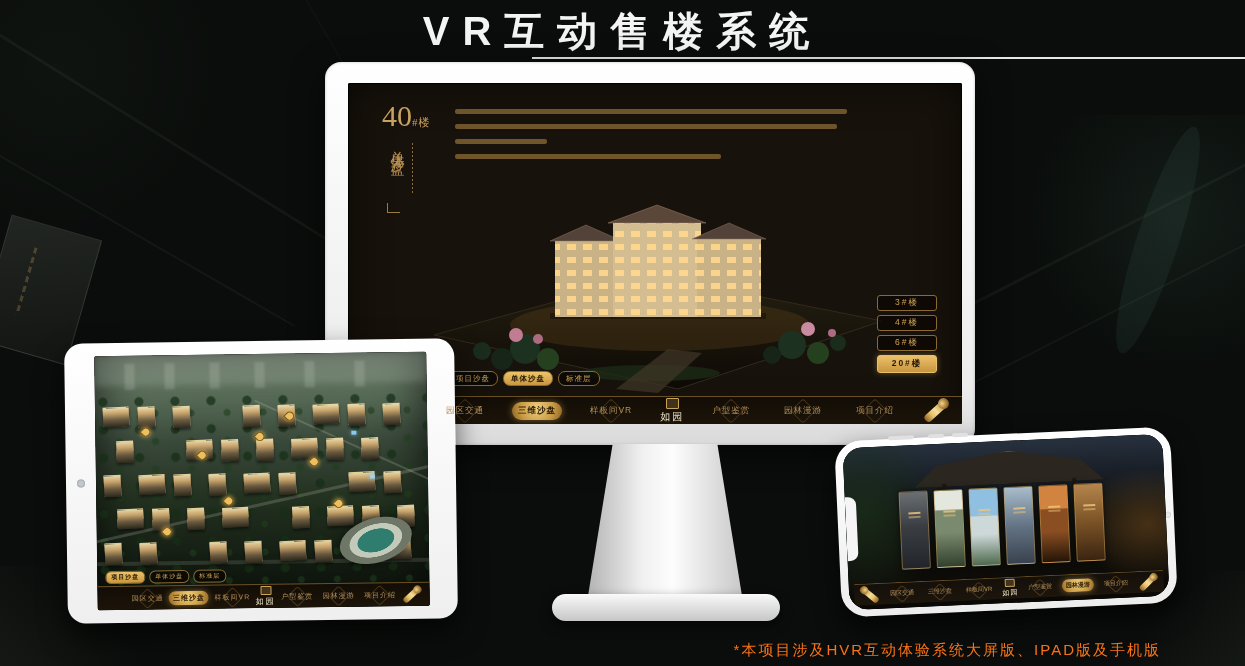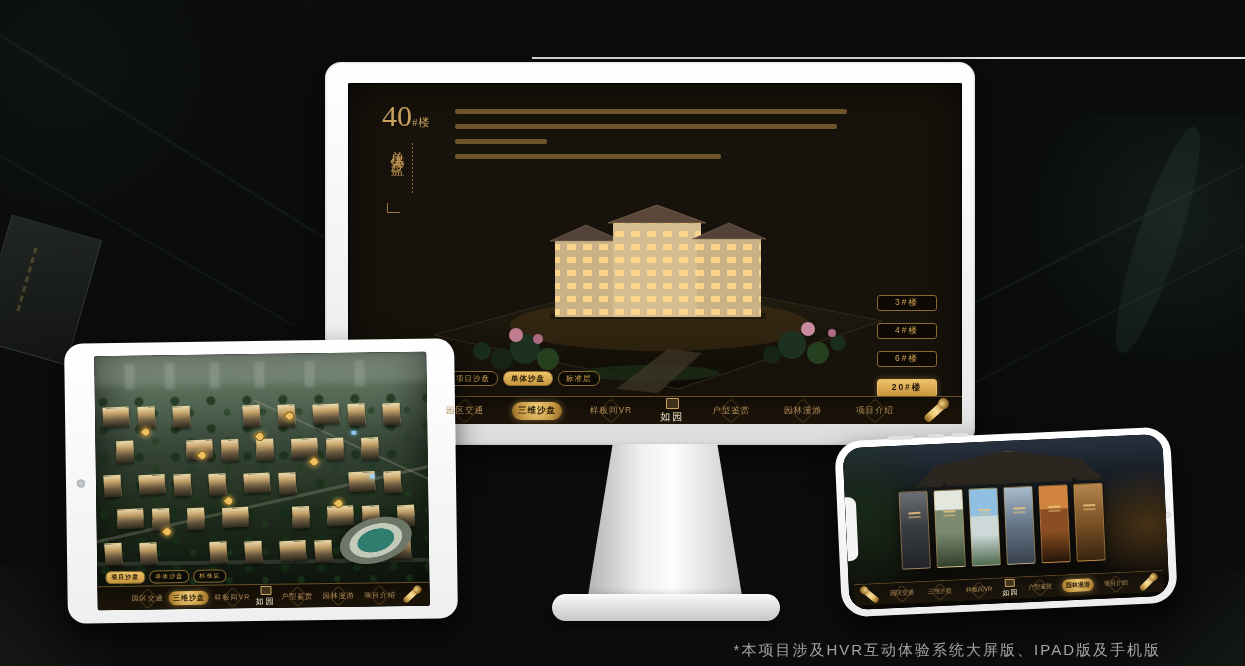--- a/index.html
+++ b/index.html
@@ -23,21 +23,21 @@
     background:linear-gradient(45deg,rgba(150,150,135,.08),transparent 60%);}
   .bg-topleft{position:absolute;left:0;top:0;width:300px;height:220px;
     background:radial-gradient(circle at 20% 30%,rgba(80,100,80,.08),transparent 60%);}
 
   
   .page-title{position:absolute;top:4px;left:0;right:0;text-align:center;font-size:40px;
     font-weight:bold;letter-spacing:13px;color:#f4f4f4;}
   .title-line{position:absolute;top:57px;left:532px;right:0;height:2px;background:#e6e6e6;}
 
   
-  .footnote{position:absolute;right:84px;top:641px;font-size:15px;letter-spacing:2px;color:#a3a3a3;}
+  .footnote{position:absolute;right:84px;top:641px;font-size:15px;letter-spacing:2px;color:#f97316;}
 
   
   .monitor{position:absolute;left:325px;top:62px;width:650px;height:383px;border-radius:16px;
     background:linear-gradient(180deg,#ffffff,#ececec 85%,#d9d9d9);
     box-shadow:0 10px 32px rgba(0,0,0,.55), inset 0 0 3px rgba(0,0,0,.25);}
   .monitor-screen{position:absolute;left:23px;top:21px;width:614px;height:341px;background:#17120b;
     overflow:hidden;border-radius:2px;box-shadow:inset 0 0 0 1px #000, inset 0 0 40px rgba(0,0,0,.6);}
   .monitor-neck{position:absolute;left:588px;top:444px;width:154px;height:152px;
     background:linear-gradient(90deg,#b4b4b4,#f0f0f0 35%,#fdfdfd 55%,#c9c9c9);
     clip-path:polygon(16% 0,84% 0,100% 100%,0 100%);}
@@ -52,21 +52,21 @@
     font-family:"Liberation Serif",serif;font-size:14px;letter-spacing:4px;color:#bb9150;}
   .m-sub-line{position:absolute;left:64px;top:60px;width:1px;height:50px;
     background:repeating-linear-gradient(180deg,rgba(190,150,80,.7) 0 2px,transparent 2px 4px);}
   .m-bracket{position:absolute;left:39px;top:120px;width:12px;height:9px;
     border-left:1px solid #9c7a3c;border-bottom:1px solid #9c7a3c;}
   .m-para{position:absolute;left:107px;top:26px;}
   .m-line{height:5px;border-radius:2px;background:rgba(186,139,70,.55);margin-bottom:10px;filter:blur(.3px);}
 
   .m-building{position:absolute;left:72px;top:80px;width:470px;height:230px;}
 
-  .m-floor-buttons{position:absolute;right:25px;top:212px;width:60px;display:flex;flex-direction:column;gap:12px;}
+  .m-floor-buttons{position:absolute;right:25px;top:212px;width:60px;display:flex;flex-direction:column;gap:4px;}
   .floor-btn{height:14px;font-size:8.5px;letter-spacing:2px;color:#cfa353;background:rgba(12,8,3,.8);
     border:1px solid #8a6a30;border-radius:3px;display:flex;align-items:center;justify-content:center;}
   .floor-btn.active{background:linear-gradient(180deg,#ecc06a,#c8963f);color:#241806;font-weight:bold;
     height:16px;border-color:#e8c06a;box-shadow:0 0 6px rgba(230,180,90,.4);}
 
   .m-tabs{position:absolute;left:100px;top:288px;display:flex;gap:5px;}
   .view-tab{height:13px;padding:0 7px;font-size:7.5px;letter-spacing:1px;color:#cfa353;
     border:1px solid #8a6a30;border-radius:7px;background:rgba(10,7,3,.7);display:flex;align-items:center;}
   .view-tab.active{background:linear-gradient(180deg,#eec469,#c8963f);color:#241806;font-weight:bold;}
 
@@ -178,20 +178,21 @@
   <div class="bg-road" style="left:-40px;top:140px;width:420px;height:3px;transform:rotate(32deg);"></div>
   <div class="bg-road" style="left:-60px;top:230px;width:380px;height:2px;transform:rotate(30deg);"></div>
   <div class="bg-road" style="right:-60px;top:240px;width:420px;height:3px;transform:rotate(-27deg);"></div>
   <div class="bg-road" style="right:-80px;top:320px;width:460px;height:2px;transform:rotate(-27deg);"></div>
   <div class="bg-road" style="left:180px;top:40px;width:300px;height:2px;transform:rotate(60deg);opacity:.5;"></div>
   <div class="bg-plaque"></div>
   <div class="bg-river"></div>
   <div class="bg-corner-br"></div>
   <div class="bg-corner-bl"></div>
 
+  <div class="page-title">VR互动售楼系统</div>
   <div class="title-line"></div>
 
   <div class="monitor">
     <div class="monitor-screen">
 
       <div class="m-head">
         <div class="m-no"><span>40</span><small>#楼</small></div>
       </div>
       <div class="m-sub">单体沙盘</div>
       <div class="m-sub-line"></div>

